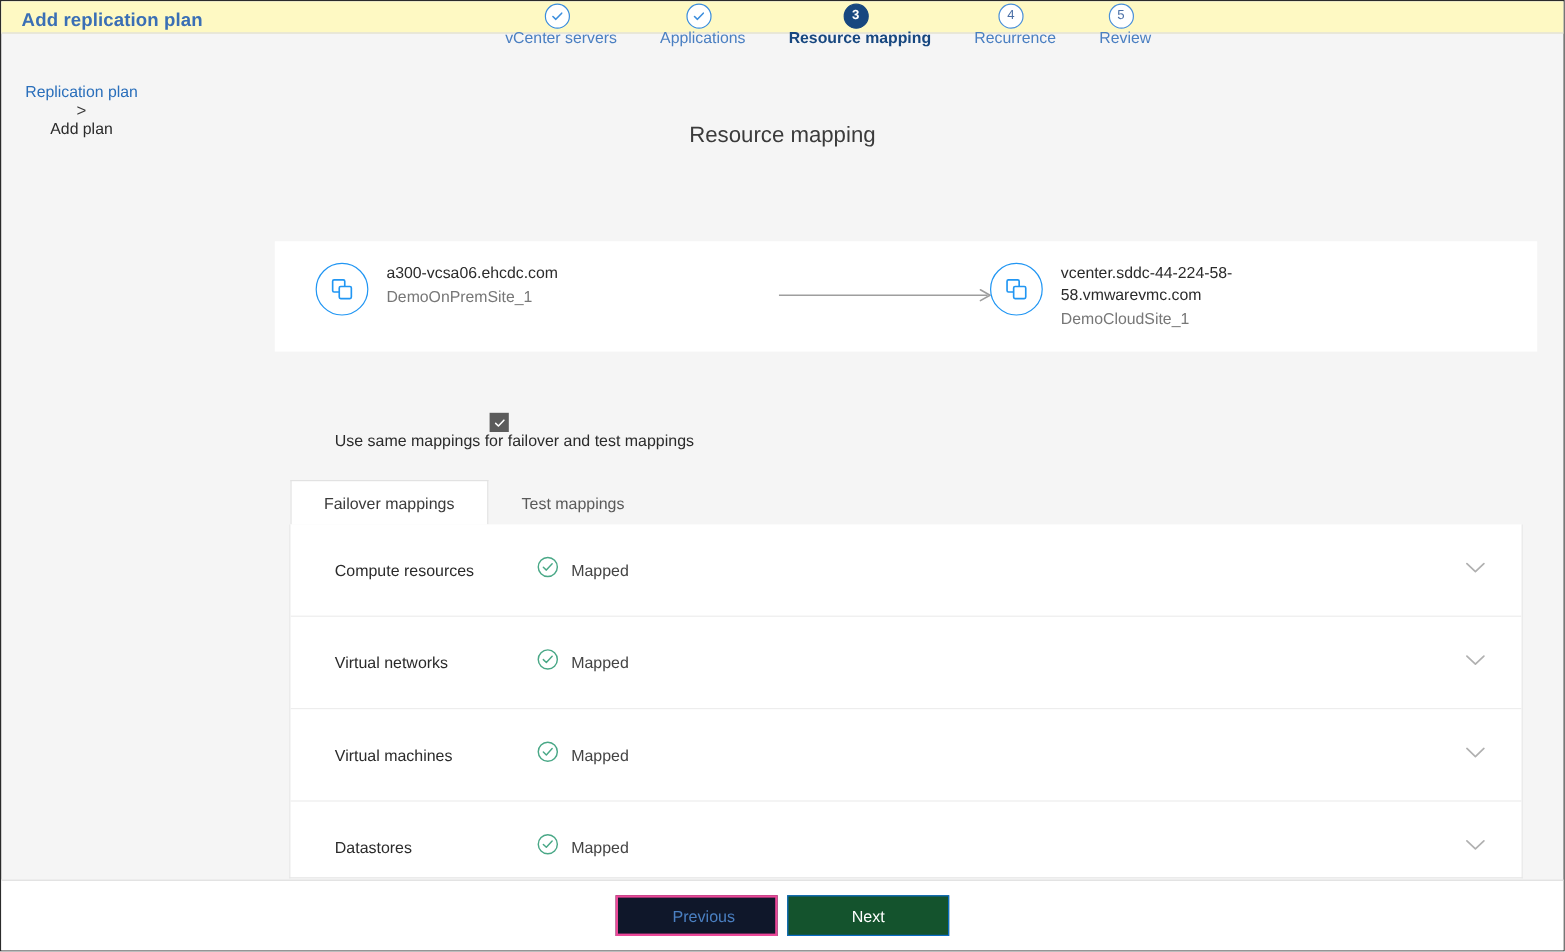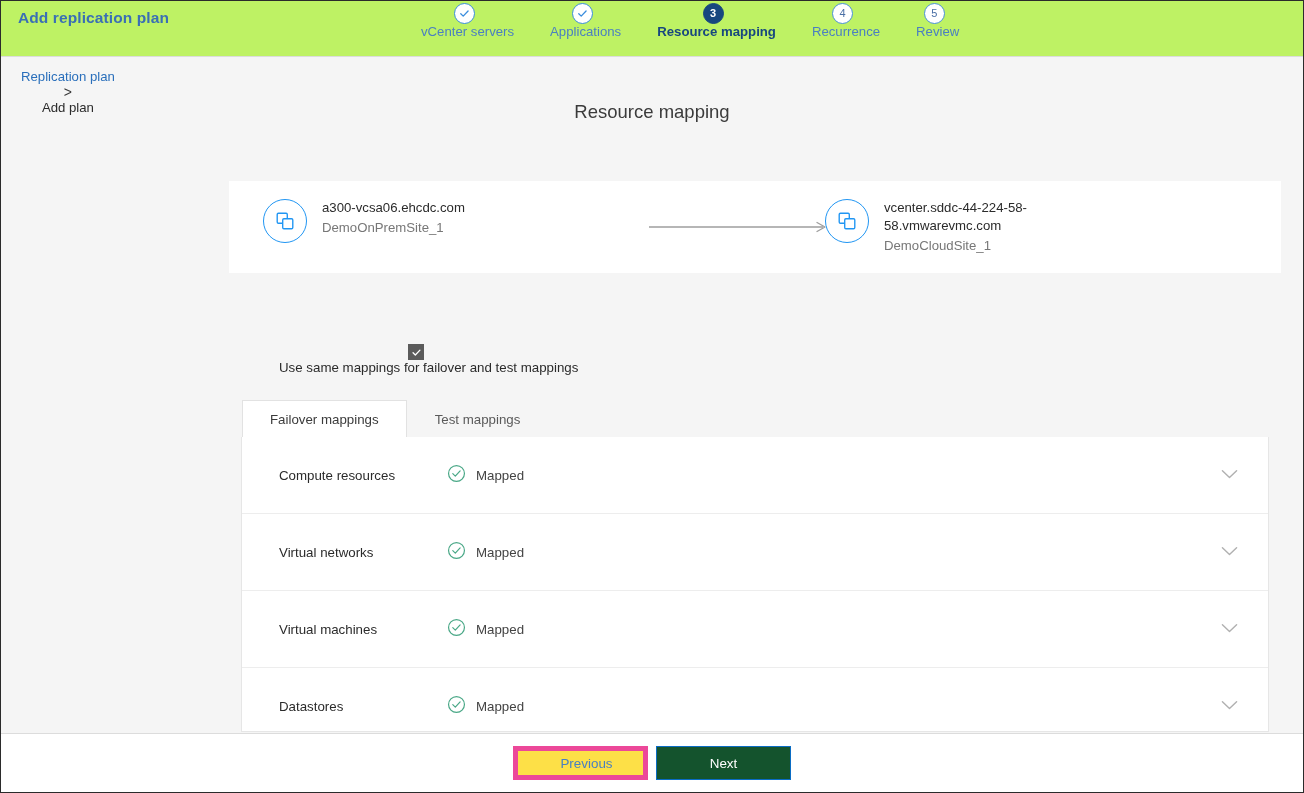--- a/index.html
+++ b/index.html
@@ -13,22 +13,22 @@
     position: relative;
     width: 1304px; height: 793px;
     border: 1px solid #2b2b2b;
     background: #f5f5f5;
     overflow: hidden;
   }
 
   
   .header {
     position: absolute; left: 0; top: 0;
-    width: 1302px; height: 56px;
-    background: #bef264;
+    width: 1302px; height: 27px;
+    background: #fef9c3;
     border-bottom: 1px solid #dcdcdc;
   }
   .header-title {
     position: absolute; left: 17px; top: 8px;
     font-size: 15.5px; font-weight: bold; color: #3a6fb5;
     letter-spacing: .1px;
   }
   .steps {
     position: absolute; left: 420px; top: 0;
     height: 39px; display: flex; align-items: center; gap: 0;
@@ -63,21 +63,21 @@
   .crumb-sep { color: #3a3a3a; margin: 0 7px; font-size: 14px; }
   .crumb-current { color: #2b2b2b; }
 
   
   .title-block { position: absolute; left: 0; top: 100px; width: 1302px; text-align: center; }
   .pg-title { font-size: 18.5px; color: #3b3b3b; font-weight: normal; }
   .pg-sub { font-size: 13.3px; color: #555; margin-top: 9px; }
 
   
   .st-card {
-    position: absolute; left: 228px; top: 180px;
+    position: absolute; left: 228px; top: 200px;
     width: 1052px; height: 92px;
     background: #ffffff;
   }
   .site { position: absolute; display: flex; align-items: flex-start; }
   .site.source { left: 34px; top: 16px; }
   .site.target { left: 596px; top: 16px; }
   .site-icon {
     width: 44px; height: 44px; border-radius: 50%;
     border: 1.6px solid #2196f3; flex: none;
     display: flex; align-items: center; justify-content: center;
@@ -142,21 +142,21 @@
     width: 1302px; height: 59px;
     background: #ffffff;
     border-top: 1px solid #dcdcdc;
     display: flex; align-items: center; justify-content: center; gap: 8px;
   }
   .btn {
     height: 34px; min-width: 135px;
     display: flex; align-items: center; justify-content: center;
     font-size: 13.4px; cursor: pointer;
   }
-  .btn-secondary { background: #fde047; color: #4a7fc1; border: 5px solid #ec4899; padding-left: 12px; }
+  .btn-secondary { background: #0f172a; color: #4a7fc1; border: 2px solid #ec4899; padding-left: 12px; }
   .btn-primary { background: #14532d; color: #ffffff; border: 1px solid #0a6cc4; }
 </style>
 </head>
 <body>
 
 <div class="page">
 
   <div class="header">
     <div class="header-title">Add replication plan</div>
 

